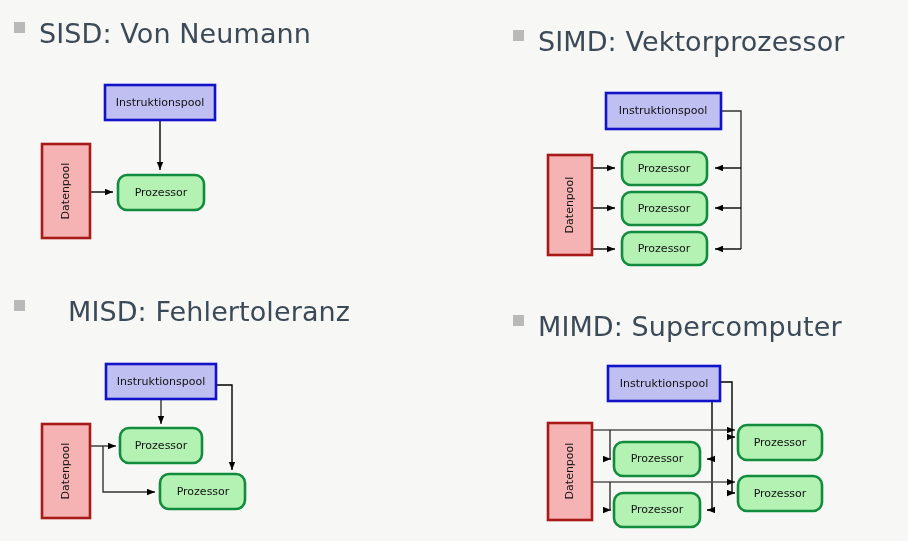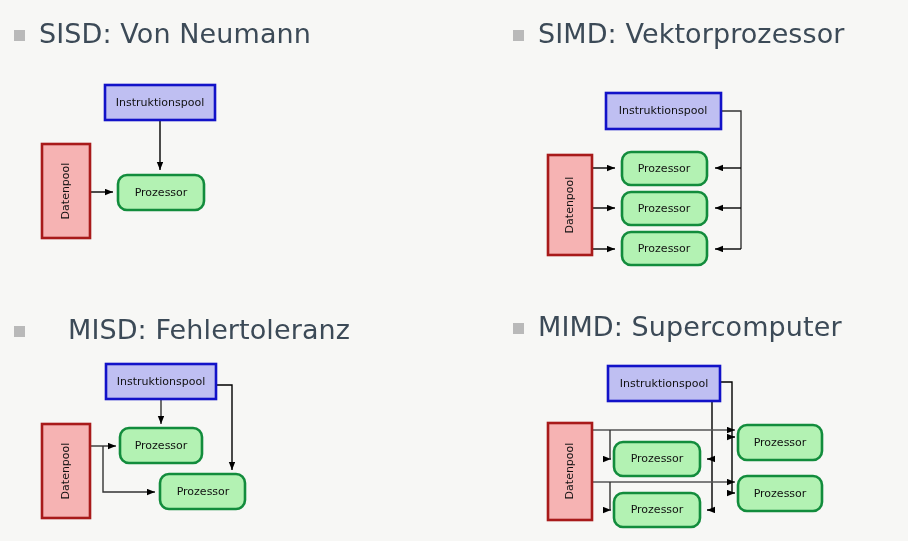--- a/index.html
+++ b/index.html
@@ -18,21 +18,20 @@
     position: absolute;
     left: 0; top: 0;
     width: 908px;
     height: 541px;
     background: #f7f7f5;
   }
   
   .heading {
     position: absolute;
     display: flex;
-    align-items: center;
     gap: 14px;
     white-space: nowrap;
   }
   .bullet {
     width: 11px;
     height: 11px;
     background: #b9b9b9;
     display: inline-block;
     flex: 0 0 auto;
     position: relative;
@@ -102,21 +101,21 @@
         <text class="nodetext-v" x="66" y="191" transform="rotate(-90 66 191)">Datenpool</text>
       </g>
 
       <g>
         <rect x="118" y="175" width="86" height="35" rx="9" ry="9" fill="#b3f2b3" stroke="#128c3c" stroke-width="2.6"></rect>
         <text class="nodetext" x="161" y="193">Prozessor</text>
       </g>
     </svg>
   </div>
 
-  <div class="heading" style="left:513px; top:20px;">
+  <div class="heading" style="left:513px; top:28px;">
     <span class="bullet"></span>
     <span class="heading-text">SIMD: Vektorprozessor</span>
   </div>
 
   <div class="diagram">
     <svg width="908" height="541" style="position:absolute;left:0;top:0;pointer-events:none;">
       <g>
 
         <path d="M721,111 L741,111 L741,249" fill="none" stroke="#333" stroke-width="1.4"></path>
         <line x1="741" y1="168" x2="715" y2="168" stroke="#000" stroke-width="1.4" marker-end="url(#ah)"></line>
@@ -146,21 +145,21 @@
         <rect x="622" y="192" width="85" height="33" rx="9" ry="9" fill="#b3f2b3" stroke="#128c3c" stroke-width="2.6"></rect>
         <text class="nodetext" x="664" y="209">Prozessor</text>
       </g>
       <g>
         <rect x="622" y="232" width="85" height="33" rx="9" ry="9" fill="#b3f2b3" stroke="#128c3c" stroke-width="2.6"></rect>
         <text class="nodetext" x="664" y="249">Prozessor</text>
       </g>
     </svg>
   </div>
 
-  <div class="heading" style="left:14px; top:316px;gap:43px;">
+  <div class="heading" style="left:14px; top:298px;gap:43px;">
     <span class="bullet"></span>
     <span class="heading-text">MISD: Fehlertoleranz</span>
   </div>
 
   <div class="diagram">
     <svg width="908" height="541" style="position:absolute;left:0;top:0;pointer-events:none;">
       <g>
 
         <line x1="161" y1="398" x2="161" y2="424" stroke="#333" stroke-width="1.4" marker-end="url(#ah)"></line>
 

